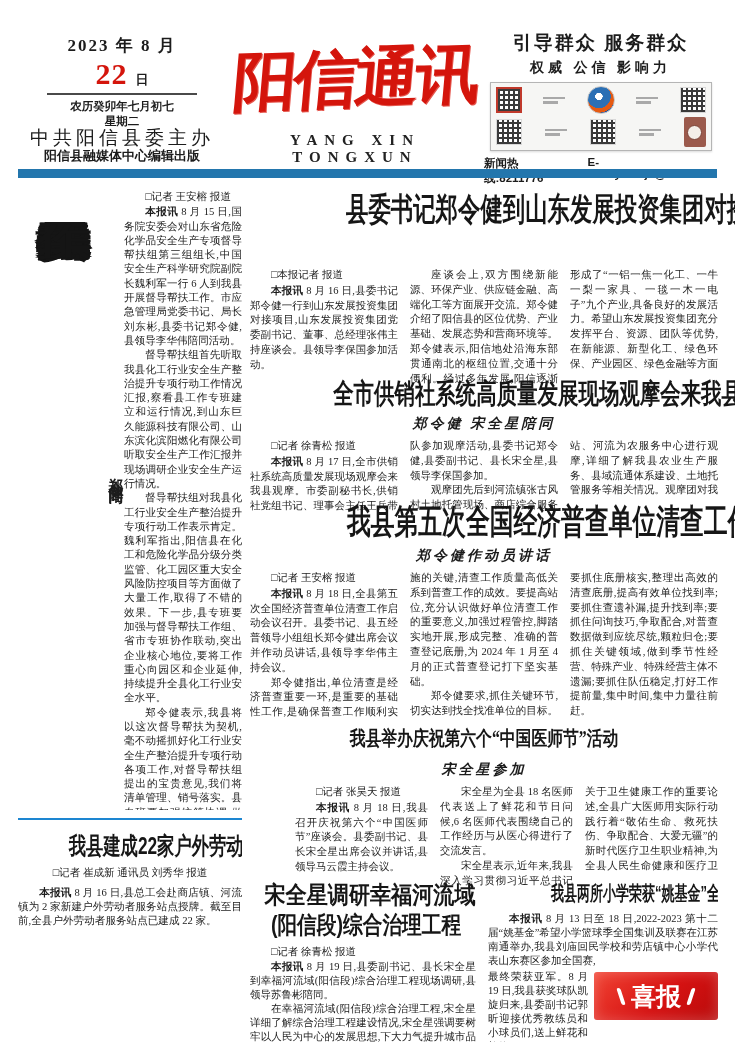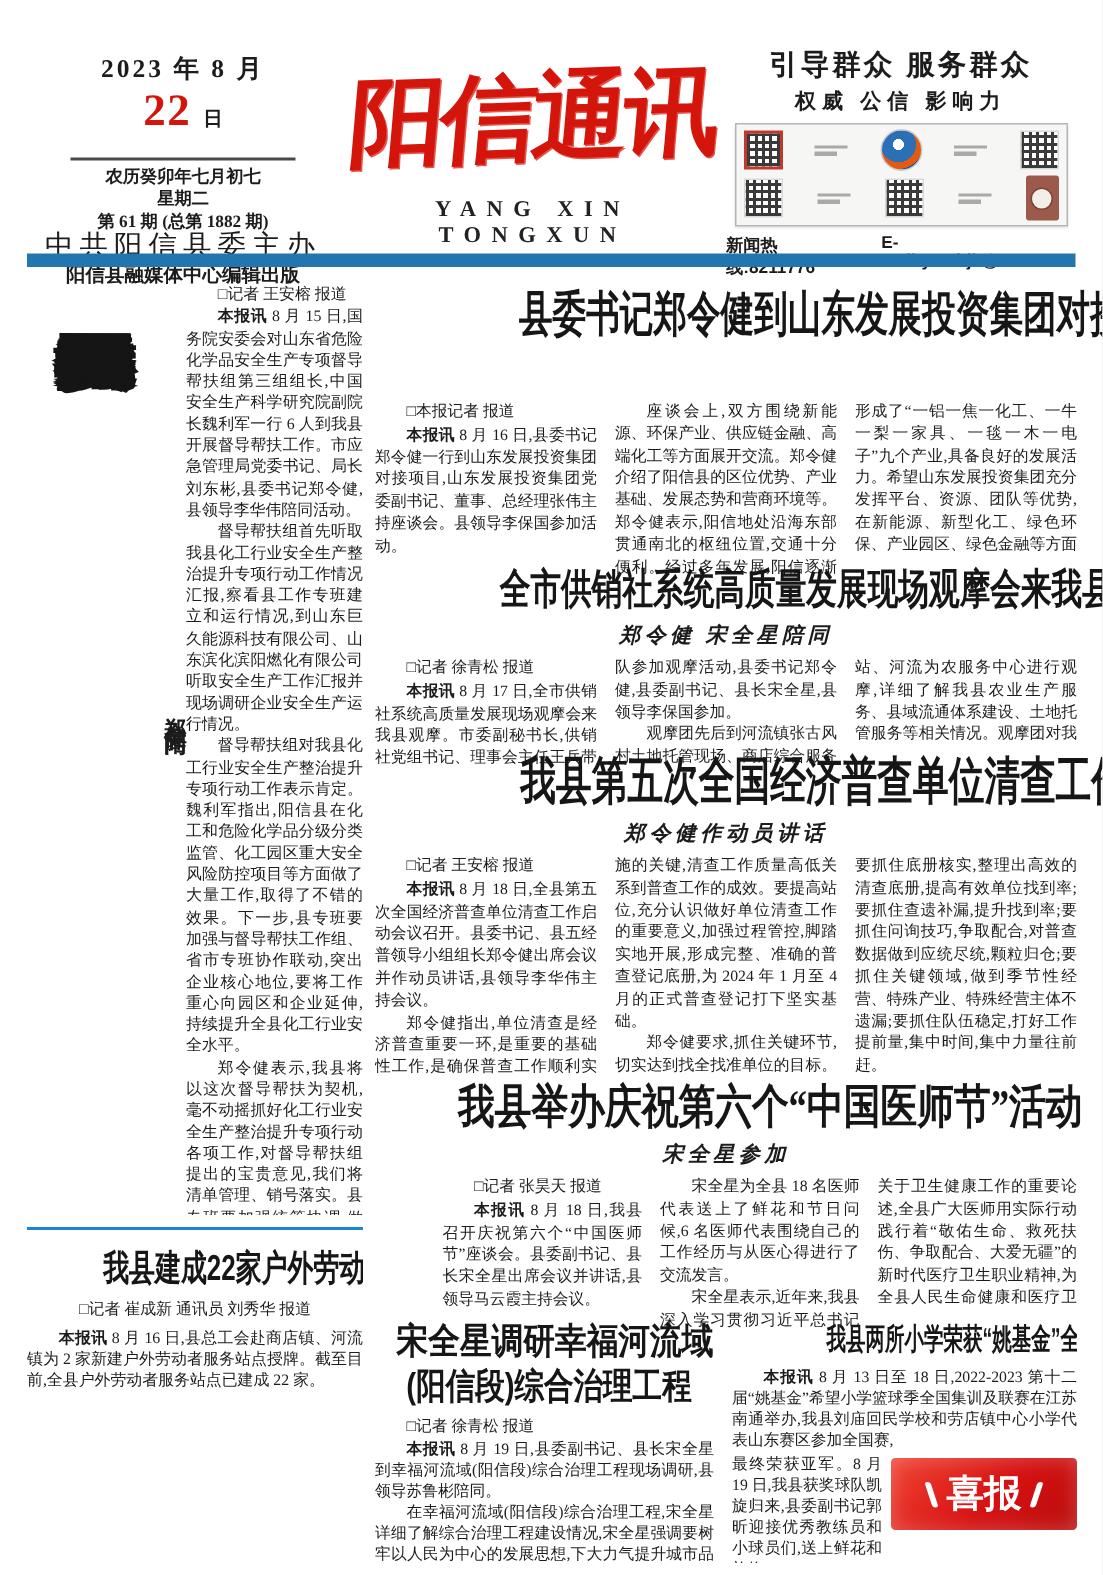--- a/index.html
+++ b/index.html
@@ -3,21 +3,21 @@
 <meta charset="utf-8">
 <style>
   html,body{margin:0;padding:0;background:#e8e8e8;}
   .page{position:relative;width:735px;height:1050px;margin:0 auto;background:#ffffff;overflow:hidden;
         font-family:"Liberation Serif","DejaVu Serif",serif;color:#1c1c1c;}
 
   
   .masthead{position:absolute;top:26px;left:18px;width:699px;height:140px;display:flex;}
   .date-block{width:208px;text-align:center;font-weight:700;padding-top:8px;}
   .d1{font-size:17px;letter-spacing:2px;}
-  .d2{margin:0 0 14px;}
+  .d2{margin:0 0 2px;}
   .day{color:#d4150c;font-size:30px;font-weight:900;letter-spacing:1px;}
   .day-suffix{font-size:13px;margin-left:4px;}
   .d-rule{width:150px;height:2px;background:#4a4a4a;margin:2px auto 4px;}
   .d3{font-size:11.5px;line-height:15px;}
   .d4{font-size:19px;line-height:18px;letter-spacing:4px;font-family:"Liberation Sans","DejaVu Sans",sans-serif;font-weight:400;}
   .d5{font-size:13px;line-height:18px;font-family:"Liberation Sans","DejaVu Sans",sans-serif;font-weight:700;}
 
   .title-block{width:258px;text-align:center;padding-top:10px;}
   .paper-title{font-size:64px;line-height:86px;font-weight:900;color:#d4150c;letter-spacing:-3px;
                transform:rotate(-2deg) skewX(-7deg);font-family:"Liberation Serif",serif;text-shadow:1px 1px 0 #e5564d;}
@@ -71,21 +71,21 @@
 
   
   .main-art{position:absolute;left:250px;width:468px;}
   .sec-investment{top:188px;}
   .sec-gongxiao{top:376px;}
   .sec-census{top:500px;}
   .sec-doctors{top:718px;}
   .sec-investment h2{font-size:32px;line-height:42px;}
   .sec-gongxiao h2{font-size:28px;line-height:36px;}
   .sec-census h2{font-size:34px;line-height:44px;}
-  .sec-doctors h2{font-size:31px;line-height:40px;}
+  .sec-doctors h2{font-size:20px;line-height:40px;}
   .subtitle{margin:3px 0 4px;text-align:center;font-size:14px;font-weight:700;font-style:italic;letter-spacing:3px;}
   .body-3col{column-count:3;column-gap:12px;font-size:10.5px;line-height:14.8px;overflow:hidden;margin-top:6px;}
   .sec-investment .body-3col{height:122px;margin-top:38px;}
   .sec-gongxiao .body-3col{height:76px;}
   .sec-census .body-3col{height:158px;}
   .sec-doctors .body-3col{height:105px;margin-left:45px;}
 
   
   .sec-river{position:absolute;top:880px;left:250px;width:226px;height:162px;overflow:hidden;}
   .sec-river h2{font-size:24px;line-height:30px;font-family:"Liberation Sans","DejaVu Sans",sans-serif;}
@@ -111,21 +111,20 @@
   <header class="masthead">
     <div class="date-block">
       <div class="d1">2023 年 8 月</div>
       <div class="d2">
         <span class="day">22</span>
         <span class="day-suffix">日</span>
       </div>
       <div class="d-rule"></div>
       <div class="d3">农历癸卯年七月初七</div>
       <div class="d3">星期二</div>
-      <div class="d3">第 61 期 (总第 1882 期)</div>
       <div class="d4">中共阳信县委主办</div>
       <div class="d5">阳信县融媒体中心编辑出版</div>
     </div>
 
     <div class="title-block">
       <div class="paper-title">阳信通讯</div>
       <div class="paper-pinyin">YANG XIN TONGXUN</div>
     </div>
 
     <div class="right-block">

